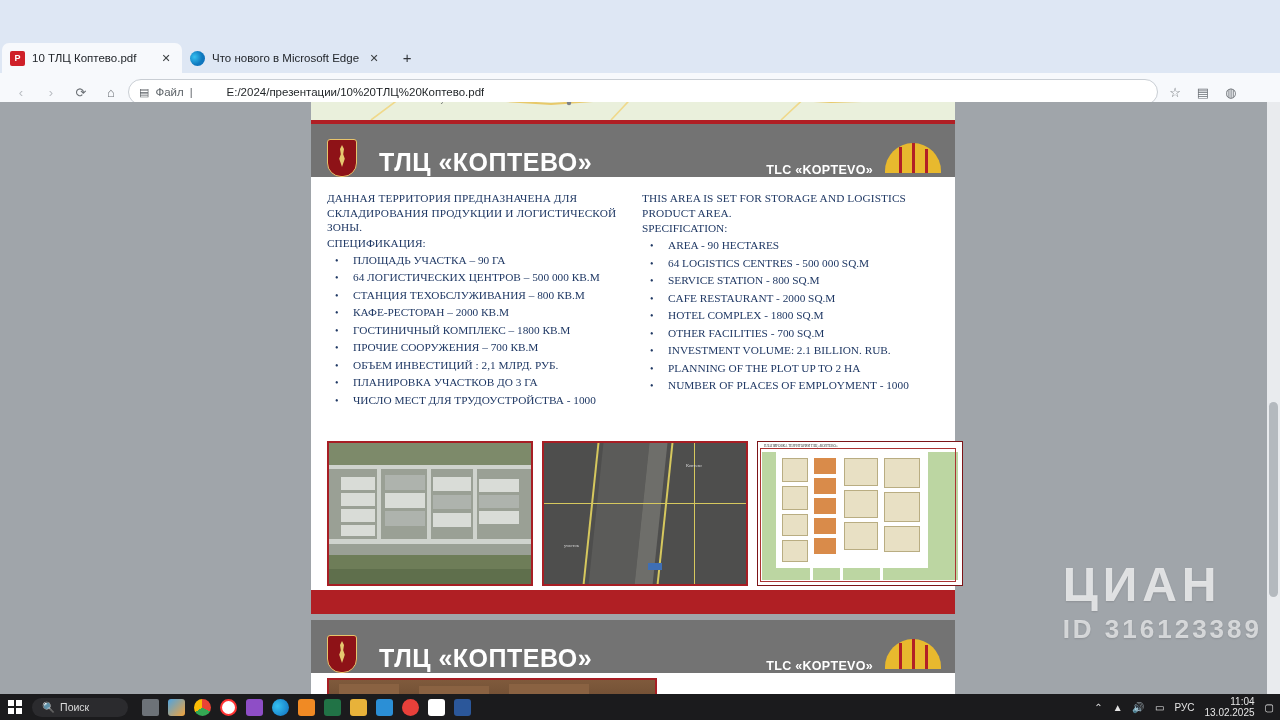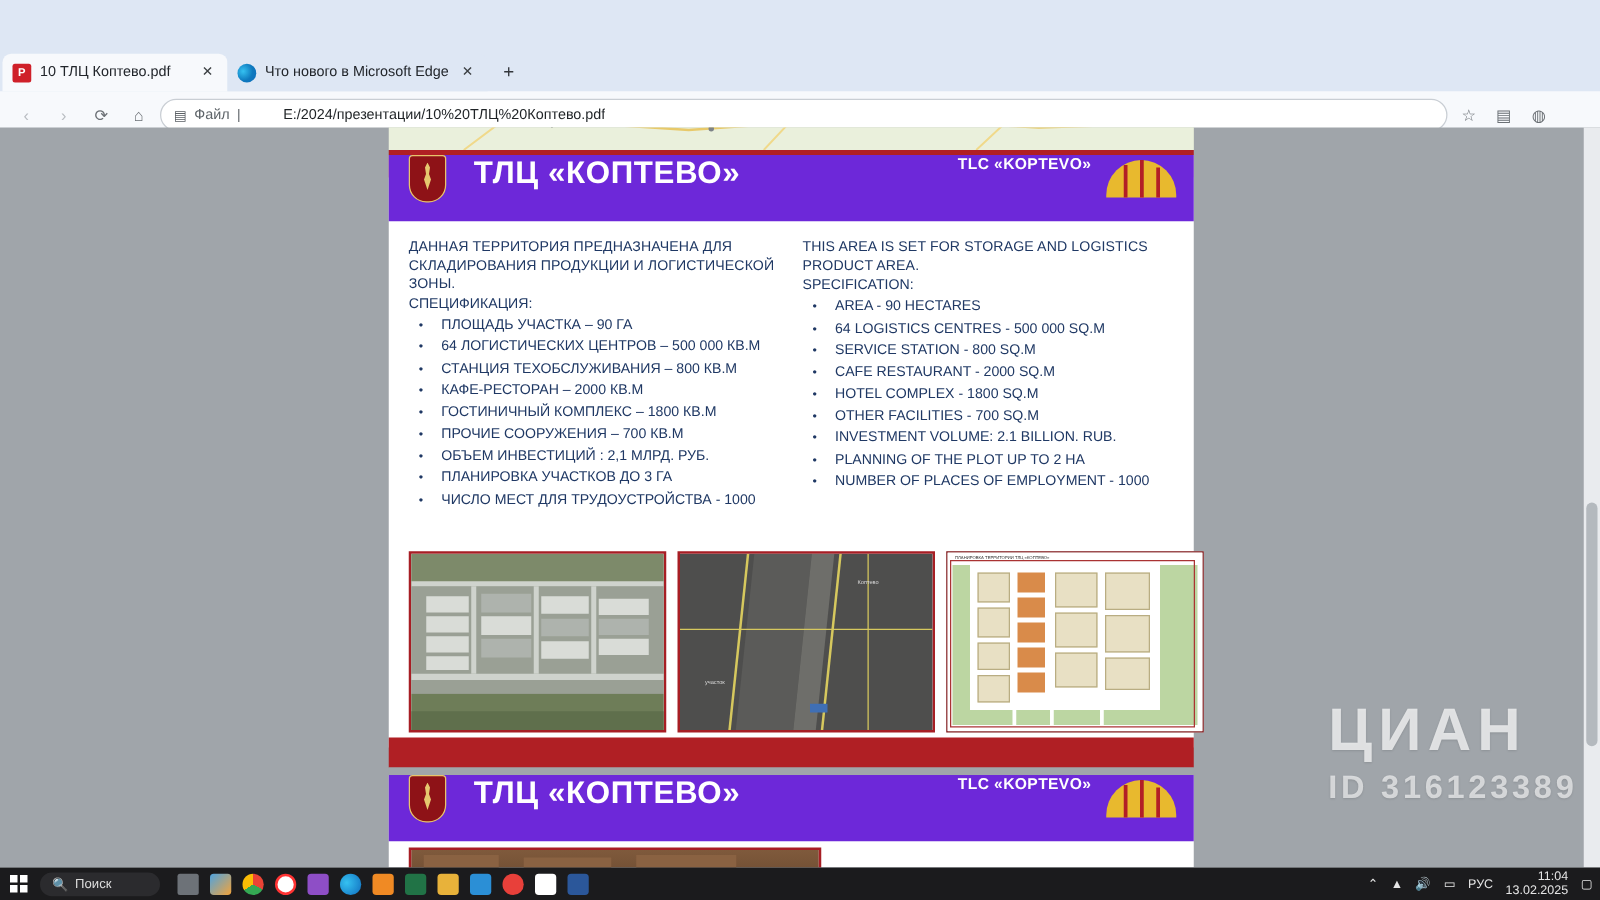--- a/index.html
+++ b/index.html
@@ -118,22 +118,22 @@
     position: absolute; left: 311px; top: 40px; width: 644px; height: 12px;
     background: #a0a5aa;
   }
 
   
   .slide {
     position: absolute; left: 311px; top: 22px; width: 644px; height: 474px;
     background: #ffffff; box-shadow: 0 0 0 0 rgba(0,0,0,0);
   }
   .slide-header {
-    position: relative; height: 53px; background: #6d28d9;
-    display: flex; align-items: flex-start;
+    position: relative; height: 53px; background: #737373;
+    display: flex; align-items: flex-end;
   }
   .crest {
     width: 30px; height: 38px; margin-left: 16px; position: relative;
     background: #8e1217;
     border-radius: 3px 3px 14px 14px;
     border: 1px solid #e8c46b;
   }
   .crest::before {
     content: ""; position: absolute; left: 50%; top: 5px; width: 10px; height: 22px;
     transform: translateX(-50%);
@@ -153,21 +153,21 @@
   }
   .logo-mark .arc {
     position: absolute; bottom: 4px; left: 0; width: 56px; height: 30px;
     background: #e8b92e;
     border-radius: 28px 28px 0 0;
   }
   .logo-mark .slot {
     position: absolute; bottom: 4px; background: #b21f26;
   }
   .slide-body {
-    position: relative; height: 421px; padding: 14px 16px 0 16px;
+    position: relative; height: 421px; padding: 14px 16px 0 16px; font-family: Liberation Serif, serif;
   }
   .cols { display: flex; gap: 18px; }
   .col { width: 50%; }
   .p-line {
     color: #1f3864; font-size: 11.3px; line-height: 14.5px; letter-spacing: .1px;
   }
   .spec-head { color: #1f3864; font-size: 11.3px; margin-top: 2px; }
   ul.bullets { list-style: none; margin-top: 3px; }
   ul.bullets li {
     color: #1f3864; font-size: 11.3px; line-height: 17.5px;

